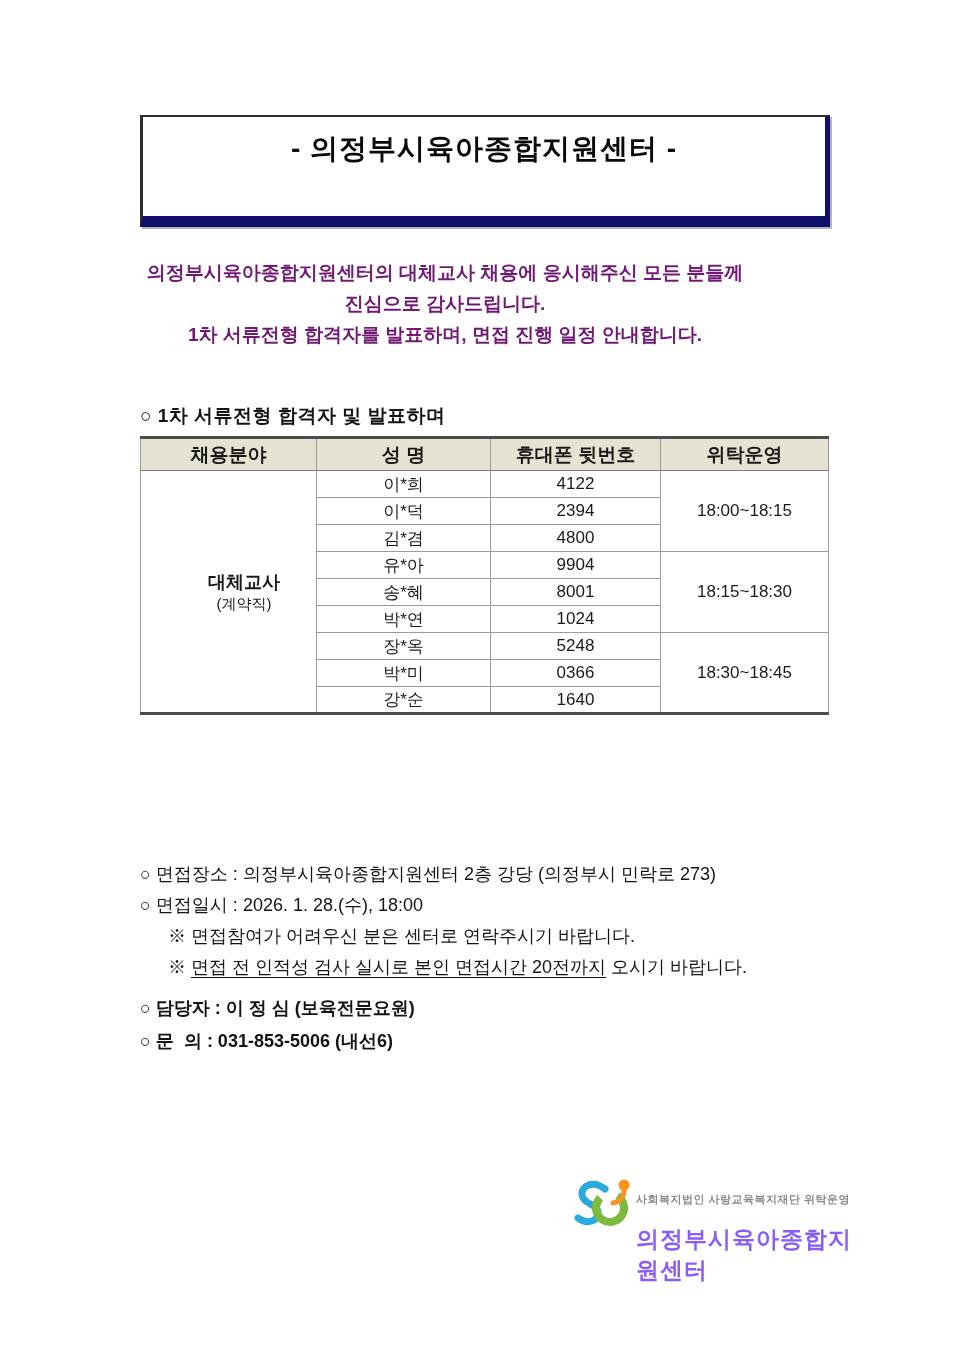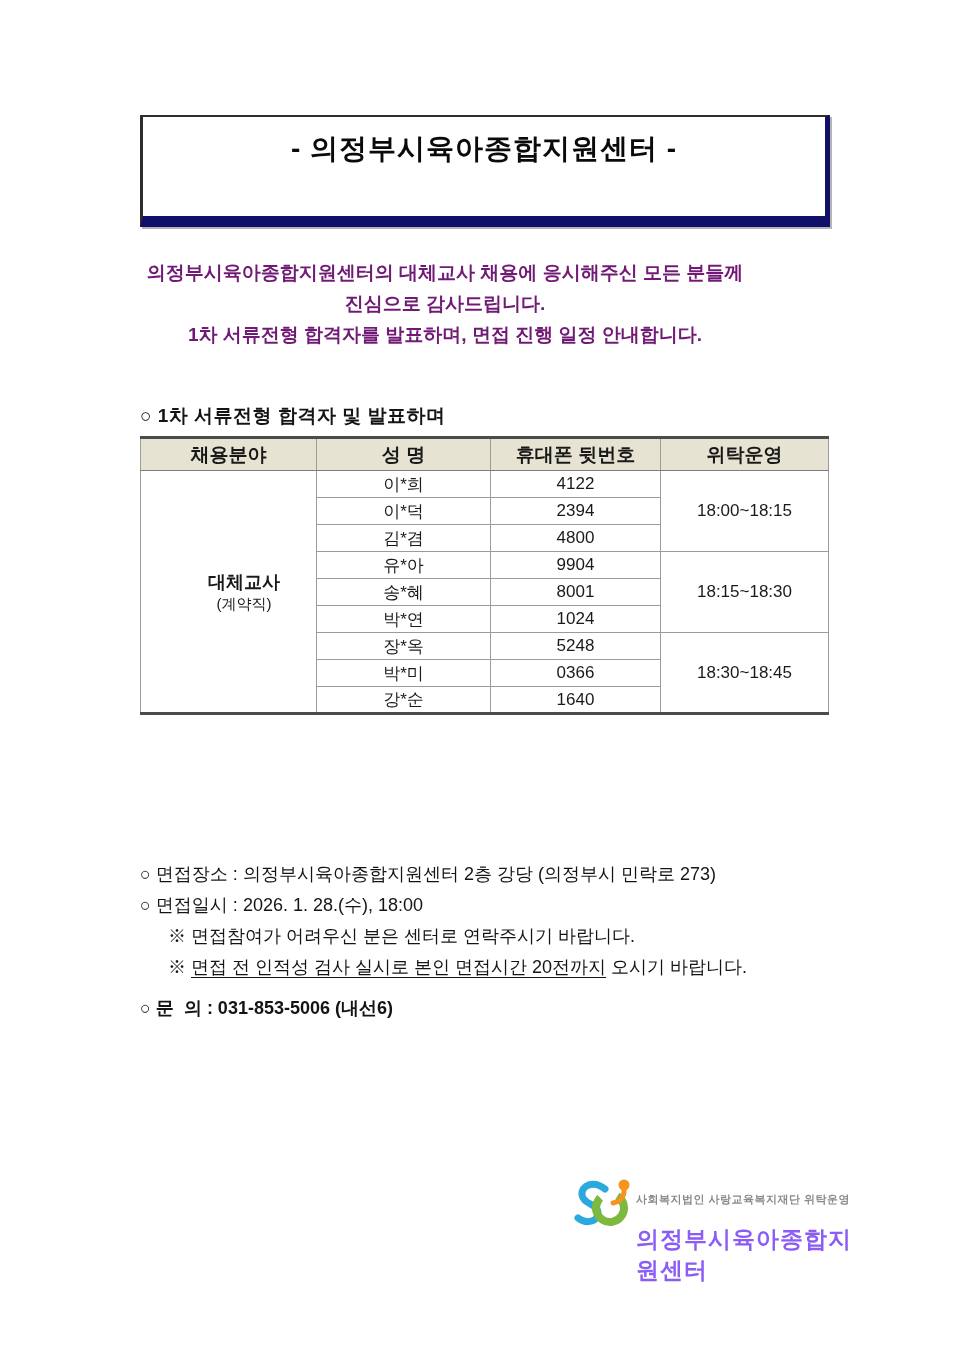--- a/index.html
+++ b/index.html
@@ -165,20 +165,21 @@
   </table>
 
   <div class="details">
     <div class="detail-line">○ 면접장소 : 의정부시육아종합지원센터 2층 강당 (의정부시 민락로 273)</div>
     <div class="detail-line">○ 면접일시 : 2026. 1. 28.(수), 18:00</div>
     <div class="detail-line note-line">※ 면접참여가 어려우신 분은 센터로 연락주시기 바랍니다.</div>
     <div class="detail-line note-line"><span>※</span> <span class="underlined">면접 전 인적성 검사 실시로 본인 면접시간 20전까지</span> <span>오시기 바랍니다.</span></div>
   </div>
 
   <div class="contact">
+    <div class="contact-line">○ 담당자 : 이 정 심 (보육전문요원)</div>
     <div class="contact-line">○ 문  의 : 031-853-5006 (내선6)</div>
   </div>
 
   <div class="footer-logo">
     <svg class="logo-mark" viewBox="0 0 62 60" xmlns="http://www.w3.org/2000/svg">
       <path d="M33 13 C22 4 9 9 10 19 C11 28 25 28 26 36 C27 45 15 49 6 42" fill="none" stroke="#2aa9dc" stroke-width="7" stroke-linecap="round"></path>
       <circle cx="38" cy="32" r="14" fill="none" stroke="#7cb93e" stroke-width="8" stroke-dasharray="69 19" transform="rotate(-58 38 32)"></circle>
       <path d="M41 27 C48 26 52 21 52 15" fill="none" stroke="#f7941e" stroke-width="5" stroke-linecap="round"></path>
       <circle cx="52" cy="9" r="5.5" fill="#f7941e"></circle>
     </svg>

